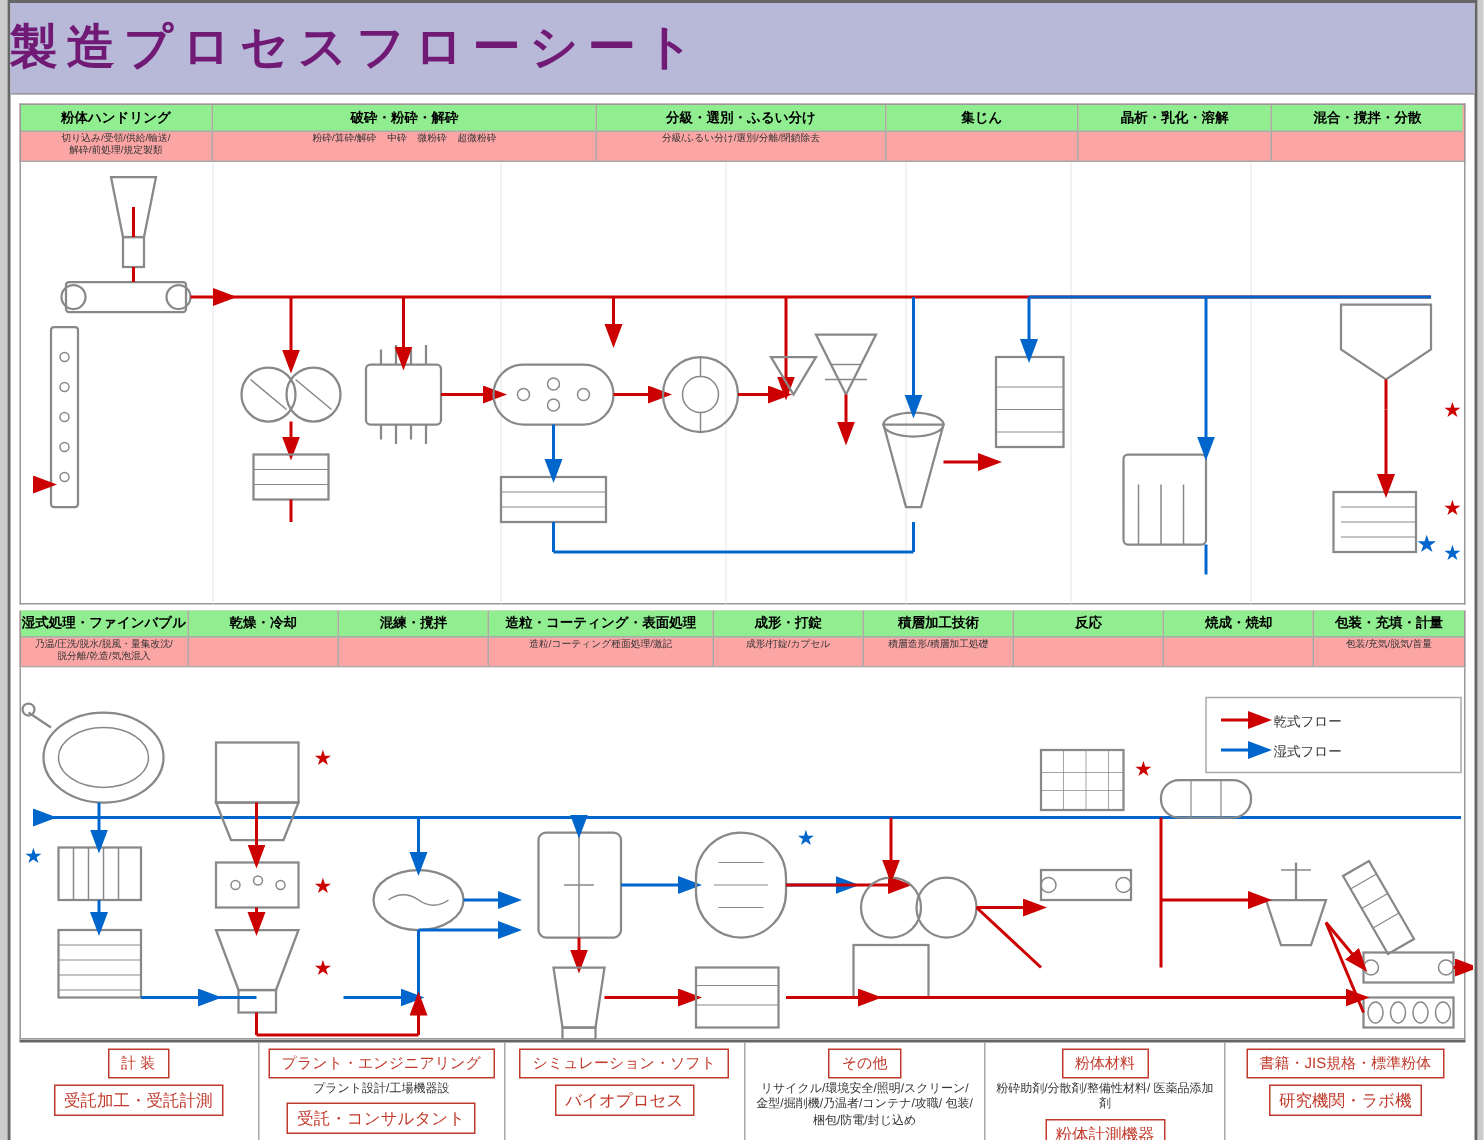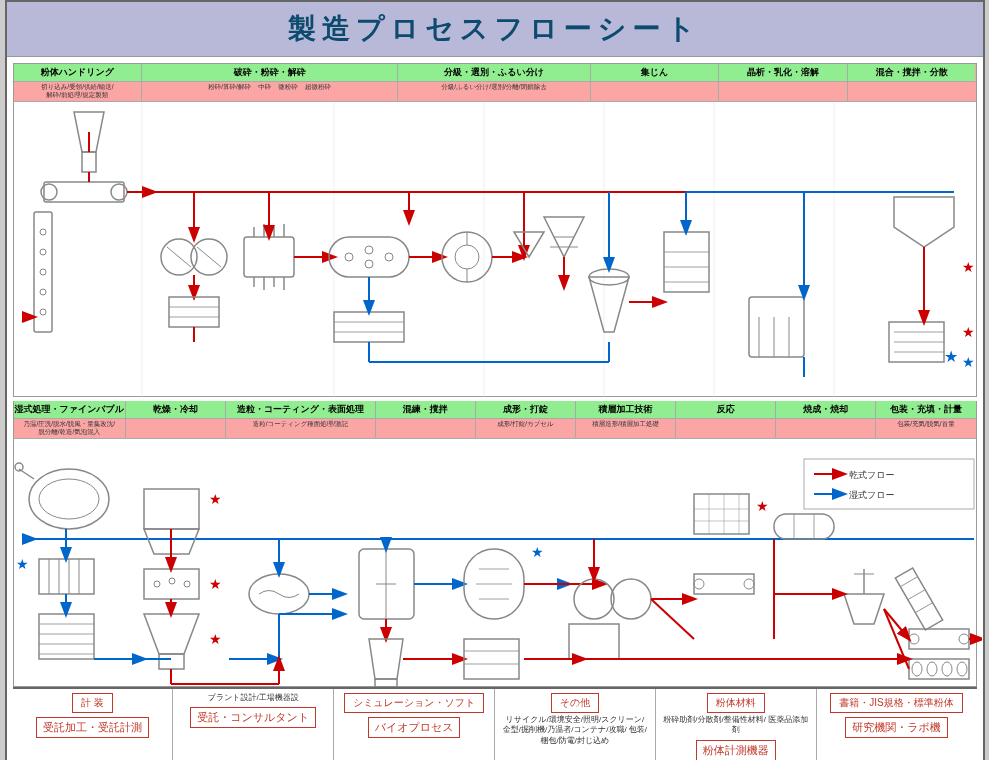--- a/index.html
+++ b/index.html
@@ -14,26 +14,25 @@
     .page-container {
       width: 980px;
       min-height: 750px;
       background: white;
       border: 2px solid #666;
       display: flex;
       flex-direction: column;
     }
     .page-title {
       background: #b8b8d8;
-      text-align: center;
-      font-size: 28px;
+      font-size: 32px;
       font-weight: bold;
       padding: 8px 0;
       letter-spacing: 6px;
-      color: #0c4a6e;
+      color: #701a75;
       border-bottom: 1px solid #999;
     }
     .main-content {
       flex: 1;
       display: flex;
       flex-direction: column;
       padding: 6px;
     }
 
     
@@ -325,27 +324,27 @@
 
     <div class="process-headers" style="border-top:none; margin-top:4px;">
       <div class="ph-block">
         <div class="ph-title">湿式処理・ファインバブル</div>
         <div class="ph-sub">乃温/圧洗/脱水/脱風・量集改沈/<br>脱分離/乾造/気泡混入</div>
       </div>
       <div class="ph-block">
         <div class="ph-title">乾燥・冷却</div>
         <div class="ph-sub"></div>
       </div>
+      <div class="ph-block">
+        <div class="ph-title">混練・撹拌</div>
+        <div class="ph-sub"></div>
+      </div>
       <div class="ph-block" style="flex:1.5">
         <div class="ph-title">造粒・コーティング・表面処理</div>
         <div class="ph-sub">造粒/コーティング種面処理/激記</div>
-      </div>
-      <div class="ph-block">
-        <div class="ph-title">混練・撹拌</div>
-        <div class="ph-sub"></div>
       </div>
       <div class="ph-block">
         <div class="ph-title">成形・打錠</div>
         <div class="ph-sub">成形/打錠/カプセル</div>
       </div>
       <div class="ph-block">
         <div class="ph-title">積層加工技術</div>
         <div class="ph-sub">積層造形/積層加工処礎</div>
       </div>
       <div class="ph-block">
@@ -539,20 +538,21 @@
 
       </svg>
     </div>
 
     <div class="bottom-nav">
       <div class="nav-block">
         <div class="nav-main-btn">計 装</div>
         <div class="nav-sub-btn">受託加工・受託計測</div>
       </div>
       <div class="nav-block">
+        <div class="nav-main-btn">プラント・エンジニアリング</div>
         <div class="nav-text">プラント設計/工場機器設</div>
         <div class="nav-sub-btn">受託・コンサルタント</div>
       </div>
       <div class="nav-block">
         <div class="nav-main-btn">シミュレーション・ソフト</div>
         <div class="nav-sub-btn">バイオプロセス</div>
       </div>
       <div class="nav-block">
         <div class="nav-main-btn">その他</div>
         <div class="nav-text">リサイクル/環境安全/照明/スクリーン/

